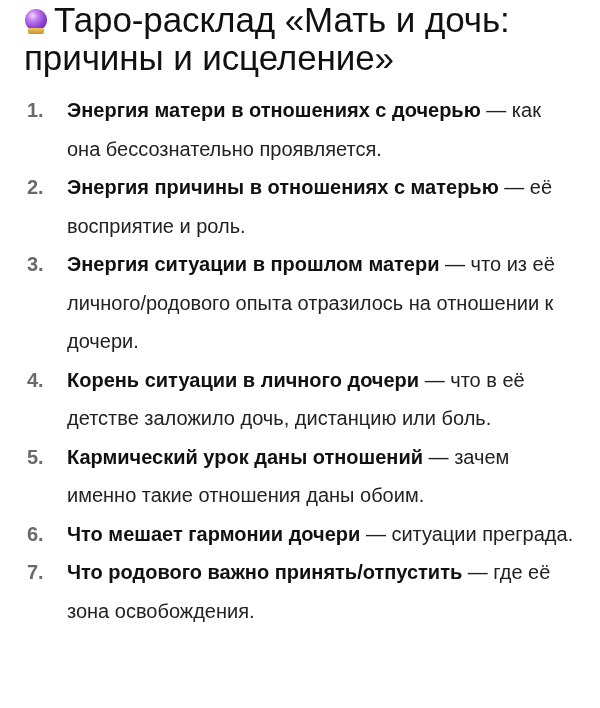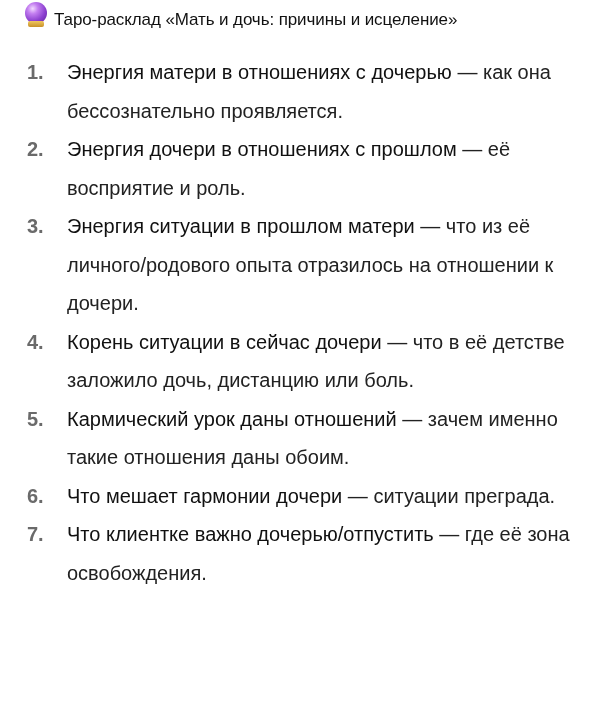--- a/index.html
+++ b/index.html
@@ -3,21 +3,21 @@
 <meta charset="utf-8">
 <style>
   html, body { margin: 0; padding: 0; background: #ffffff; }
   body {
     width: 600px; height: 708px; overflow: hidden;
     font-family: "Liberation Sans", "DejaVu Sans", sans-serif;
     color: #111111;
   }
   .page { padding: 0 22px 0 24px; }
   .title {
-    font-size: 17px; font-weight: 400; line-height: 38px;
+    font-size: 35px; font-weight: 400; line-height: 38px;
     margin: 0; padding-top: 1px; letter-spacing: -0.1px;
     color: #111;
   }
   .orb {
     display: inline-block; position: relative;
     width: 24px; height: 26px; vertical-align: -3px; margin-right: 6px;
   }
   .orb .ball {
     position: absolute; left: 1px; top: 0; width: 22px; height: 22px; border-radius: 50%;
     background: radial-gradient(circle at 35% 30%, #f2d9ff 0%, #c37ef0 25%, #8b3fcf 60%, #5a1f96 100%);
@@ -27,47 +27,47 @@
     background: linear-gradient(#f0c860, #c89128);
   }
   ol.items { list-style: none; margin: 14px 0 0 0; padding: 0; }
   ol.items li {
     position: relative; padding-left: 43px;
     font-size: 20px; line-height: 38.5px; color: #1a1a1a;
   }
   .num {
     position: absolute; left: 3px; top: 0; font-weight: 700; color: #6a6a6a;
   }
-  .bold { font-weight: 400; color: #111; margin-top: 48px; }
+  .bold { font-weight: 700; color: #111; margin-top: 48px; }
   .rest { font-weight: 400; color: #222; }
 </style>
 </head>
 <body>
 
 <div class="page">
   <h1 class="title">
     <span class="orb"><span class="ball"></span><span class="base"></span></span><span>Таро-расклад «Мать и дочь: причины и исцеление»</span>
   </h1>
 
   <ol class="items">
     <li>
       <span class="num">1.</span><span class="bold">Энергия матери в отношениях с дочерью</span><span class="rest"> — как она бессознательно проявляется.</span>
     </li>
     <li>
-      <span class="num">2.</span><span class="bold">Энергия дочери в отношениях с прошлом</span><span class="rest"> — её восприятие и роль.</span>
+      <span class="num">2.</span><span class="bold">Энергия причины в отношениях с матерью</span><span class="rest"> — её восприятие и роль.</span>
     </li>
     <li>
       <span class="num">3.</span><span class="bold">Энергия ситуации в прошлом матери</span><span class="rest"> — что из её личного/родового опыта отразилось на отношении к дочери.</span>
     </li>
     <li>
-      <span class="num">4.</span><span class="bold">Корень ситуации в сейчас дочери</span><span class="rest"> — что в её детстве заложило дочь, дистанцию или боль.</span>
+      <span class="num">4.</span><span class="bold">Корень ситуации в личного дочери</span><span class="rest"> — что в её детстве заложило дочь, дистанцию или боль.</span>
     </li>
     <li>
       <span class="num">5.</span><span class="bold">Кармический урок даны отношений</span><span class="rest"> — зачем именно такие отношения даны обоим.</span>
     </li>
     <li>
       <span class="num">6.</span><span class="bold">Что мешает гармонии дочери</span><span class="rest"> — ситуации преграда.</span>
     </li>
     <li>
-      <span class="num">7.</span><span class="bold">Что клиентке важно дочерью/отпустить</span><span class="rest"> — где её зона освобождения.</span>
+      <span class="num">7.</span><span class="bold">Что родового важно принять/отпустить</span><span class="rest"> — где её зона освобождения.</span>
     </li>
   </ol>
 </div>
 
 </body></html>

